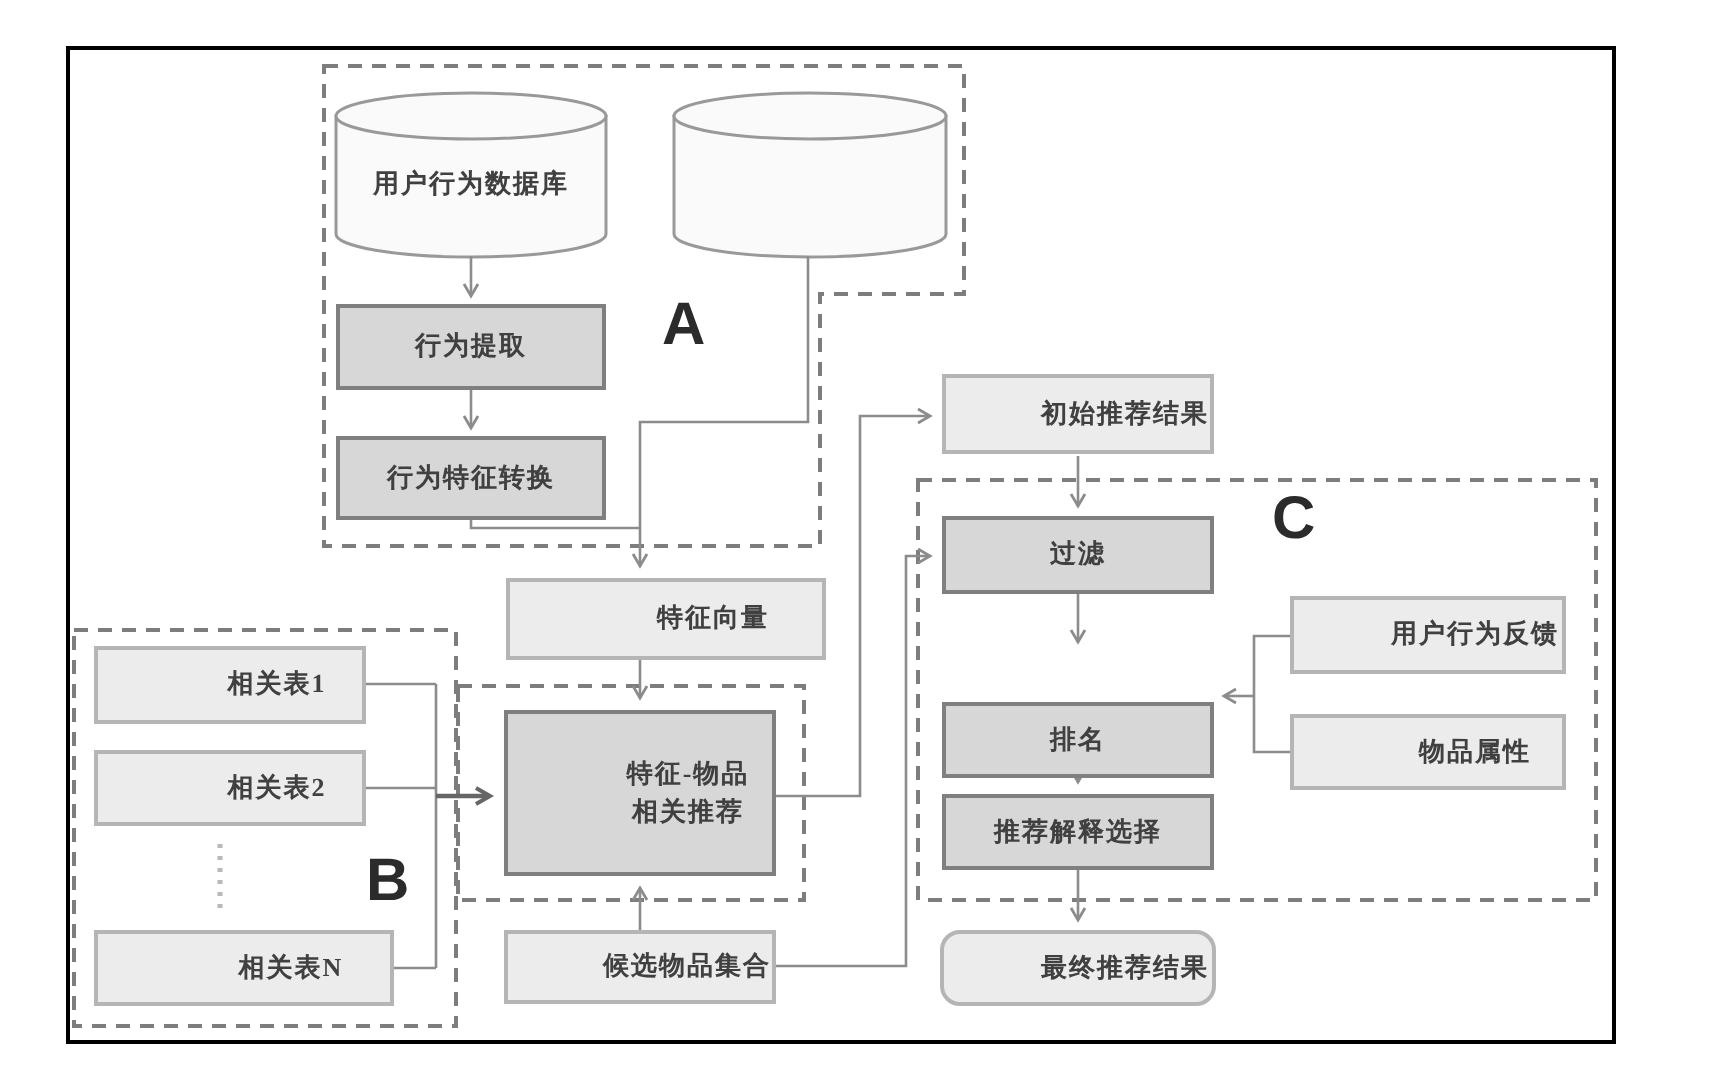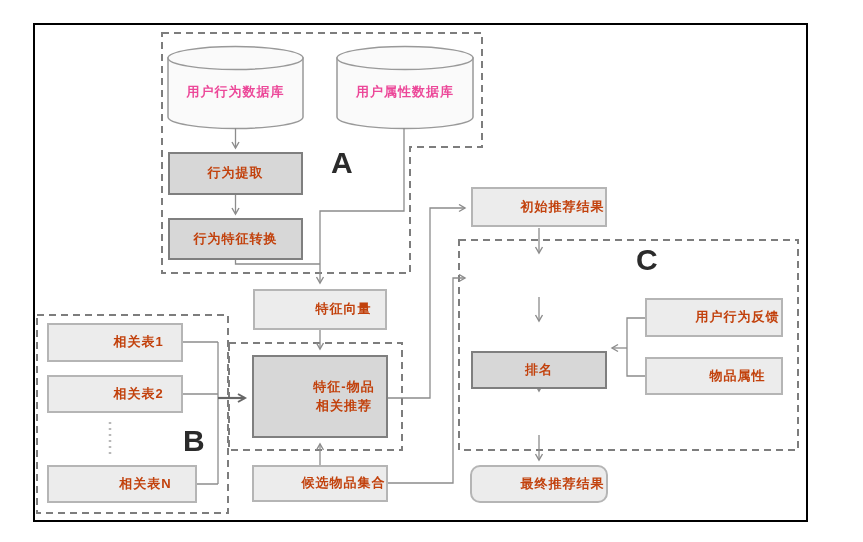--- a/index.html
+++ b/index.html
@@ -9,28 +9,28 @@
     overflow:hidden;
   }
   .frame{
     position:absolute;left:33px;top:23px;width:775px;height:499px;
     border:2px solid #000;box-sizing:border-box;background:#fff;
   }
   svg.layer{position:absolute;left:0;top:0;width:863px;height:542px;}
   .box{
     position:absolute;box-sizing:border-box;
     display:flex;align-items:center;justify-content:center;
-    font-size:13px;font-weight:600;color:#c2410c;letter-spacing:1px;
-    text-align:center;line-height:1.45;
+    font-size:13px;font-weight:600;color:#404040;letter-spacing:1px;
+    text-align:center;line-height:1.45;font-family:Liberation Serif, serif;
   }
   .box.light{background:#ececec;border:2px solid #b5b5b5;padding-left:47px;}
   .box.shaded{background:#d7d7d7;border:2px solid #7f7f7f;}
   .cyl-label{
     position:absolute;display:flex;align-items:center;justify-content:center;
-    font-size:13px;font-weight:600;color:#ec4899;letter-spacing:1px;
+    font-size:13px;font-weight:600;color:#404040;letter-spacing:1px;
   }
   .region-label{
     position:absolute;font-size:30px;font-weight:bold;color:#2b2b2b;
   }
   .multiline span{display:block;}
 </style>
 </head>
 <body>
 
 <div class="stage">
@@ -79,40 +79,41 @@
       <path d="M539,365 V391" marker-end="url(#arr)"></path>
       <path d="M539,435 V460" marker-end="url(#arr)"></path>
       <path d="M645,318 H627 V376 H645"></path>
       <path d="M627,348 H612" marker-end="url(#arr)"></path>
     </g>
     <path d="M218,398 H245" fill="none" stroke="#666666" stroke-width="2.2" marker-end="url(#arrDark)"></path>
     <path d="M110,422 V458" fill="none" stroke="#b8b8b8" stroke-width="2.5" stroke-dasharray="2 4"></path>
   </svg>
 
   <div class="cyl-label" style="left:168px;top:74px;width:135px;height:36px;">用户行为数据库</div>
-  <div class="cyl-label" style="left:337px;top:74px;width:136px;height:36px;">用户属性数据库</div>
 
   <div class="box shaded" style="left:168px;top:152px;width:135px;height:43px;">行为提取</div>
   <div class="box shaded" style="left:168px;top:218px;width:135px;height:42px;">行为特征转换</div>
 
-  <div class="box light" style="left:253px;top:289px;width:134px;height:41px;">特征向量</div>
+  <div class="box light" style="left:253px;top:289px;width:160px;height:41px;">特征向量</div>
   <div class="box shaded multiline" style="left:252px;top:355px;width:136px;height:83px;padding-left:48px;">
     <div>
       <span>特征-物品</span>
       <span>相关推荐</span>
     </div>
   </div>
   <div class="box light" style="left:252px;top:465px;width:136px;height:37px;">候选物品集合</div>
 
   <div class="box light" style="left:47px;top:323px;width:136px;height:39px;">相关表1</div>
   <div class="box light" style="left:47px;top:375px;width:136px;height:38px;">相关表2</div>
   <div class="box light" style="left:47px;top:465px;width:150px;height:38px;">相关表N</div>
 
   <div class="box light" style="left:471px;top:187px;width:136px;height:40px;">初始推荐结果</div>
+  <div class="box shaded" style="left:471px;top:258px;width:136px;height:39px;">过滤</div>
   <div class="box shaded" style="left:471px;top:327px;width:136px;height:38px;margin-top:24px;">排名</div>
+  <div class="box shaded" style="left:471px;top:397px;width:136px;height:38px;">推荐解释选择</div>
   <div class="box light" style="left:470px;top:465px;width:138px;height:38px;border-radius:10px;">最终推荐结果</div>
   <div class="box light" style="left:645px;top:298px;width:138px;height:39px;">用户行为反馈</div>
   <div class="box light" style="left:645px;top:357px;width:138px;height:38px;">物品属性</div>
 
   <div class="region-label" style="left:331px;top:146px;">A</div>
   <div class="region-label" style="left:183px;top:424px;">B</div>
   <div class="region-label" style="left:636px;top:243px;">C</div>
 
 </div>
 

